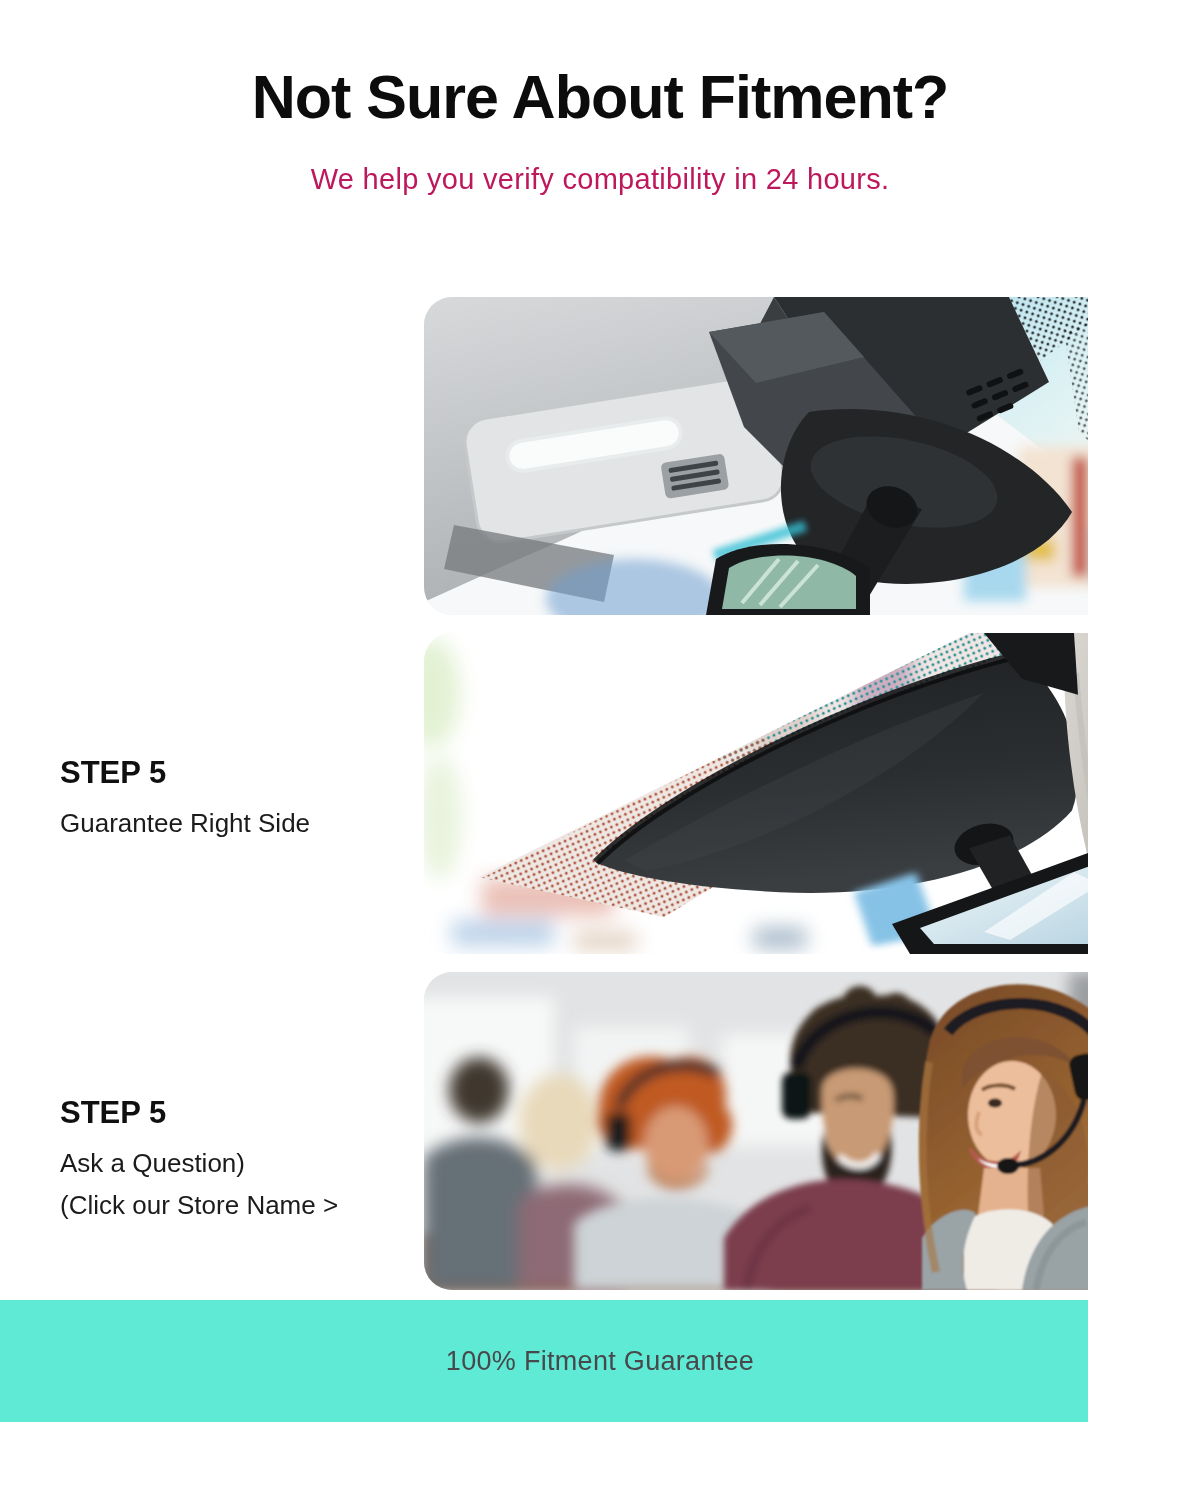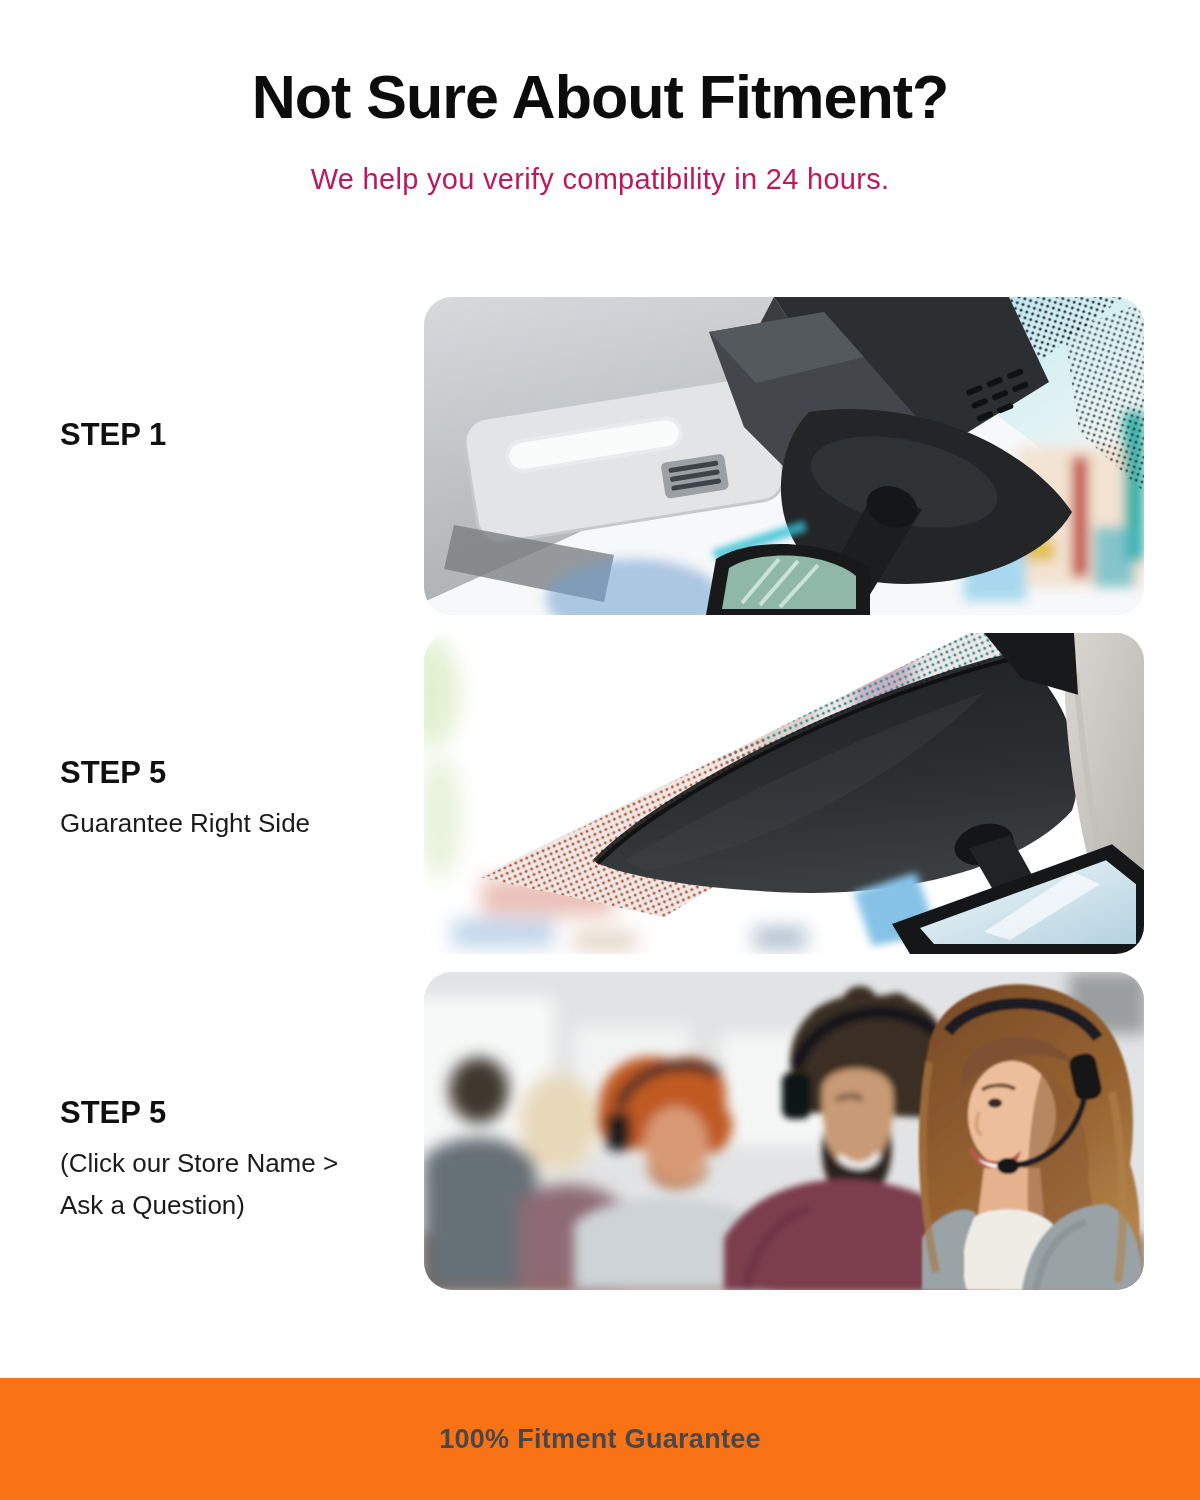--- a/index.html
+++ b/index.html
@@ -1,17 +1,17 @@
 <!DOCTYPE html>
 <html><head>
 <meta charset="utf-8">
 <style>
   html,body{margin:0;padding:0;background:#ffffff;}
   body{font-family:"Liberation Sans", sans-serif; -webkit-font-smoothing:antialiased;}
-  .page{position:relative;width:1200px;height:1500px;background:#ffffff;overflow:hidden;}
+  .page{position:relative;width:1088px;height:1500px;background:#ffffff;overflow:hidden;}
 
   .title{
     position:absolute;top:62px;left:0;width:1200px;text-align:center;
     font-size:61px;font-weight:800;color:#0c0c0c;letter-spacing:-1px;
   }
   .subtitle{
     position:absolute;top:163px;left:0;width:1200px;text-align:center;
     font-size:29px;font-weight:400;color:#be185d;letter-spacing:0.3px;
   }
 
@@ -26,52 +26,50 @@
   .photo{
     position:absolute;left:424px;width:720px;border-radius:28px;overflow:hidden;
     background:#eceff1;
   }
   #photo1{top:297px;height:318px;}
   #photo2{top:633px;height:321px;}
   #photo3{top:972px;height:318px;}
   .photo svg{display:block;width:100%;height:100%;}
 
   .footer{
-    position:absolute;left:0;top:1378px;width:1200px;height:122px;
-    background:#f97316;
-    font-weight:bold;
+    position:absolute;left:0;top:1300px;width:1200px;height:122px;
+    background:#5eead4;
   }
   .footer-text{
     padding-top:46px;text-align:center;font-size:27px;color:#48484c;letter-spacing:0.3px;
   }
 </style>
 </head>
 <body>
 
 <div class="page">
 
   <div class="title">Not Sure About Fitment?</div>
   <div class="subtitle">We help you verify compatibility in 24 hours.</div>
 
   <div class="step" id="step1">
-    <div class="step-label">STEP 1</div>
   </div>
 
   <div class="step" id="step2">
     <div class="step-label">STEP 5</div>
     <div class="step-body">
       <div>Guarantee Right Side</div>
     </div>
   </div>
 
   <div class="step" id="step3">
     <div class="step-label">STEP 5</div>
     <div class="step-body">
+      <div>Ask a Question)</div>
       <div>(Click our Store Name &gt;</div>
-      <div>Ask a Question)</div>
     </div>
   </div>
 
   <div class="photo" id="photo1">
     <svg viewBox="0 0 720 318" preserveAspectRatio="none">
       <defs>
         <linearGradient id="g1sky" x1="0" y1="0" x2="1" y2="1">
           <stop offset="0" stop-color="#9fd8e8"></stop>
             <stop offset="0.5" stop-color="#d8f0f4"></stop>
             <stop offset="1" stop-color="#fdf8f0"></stop>

